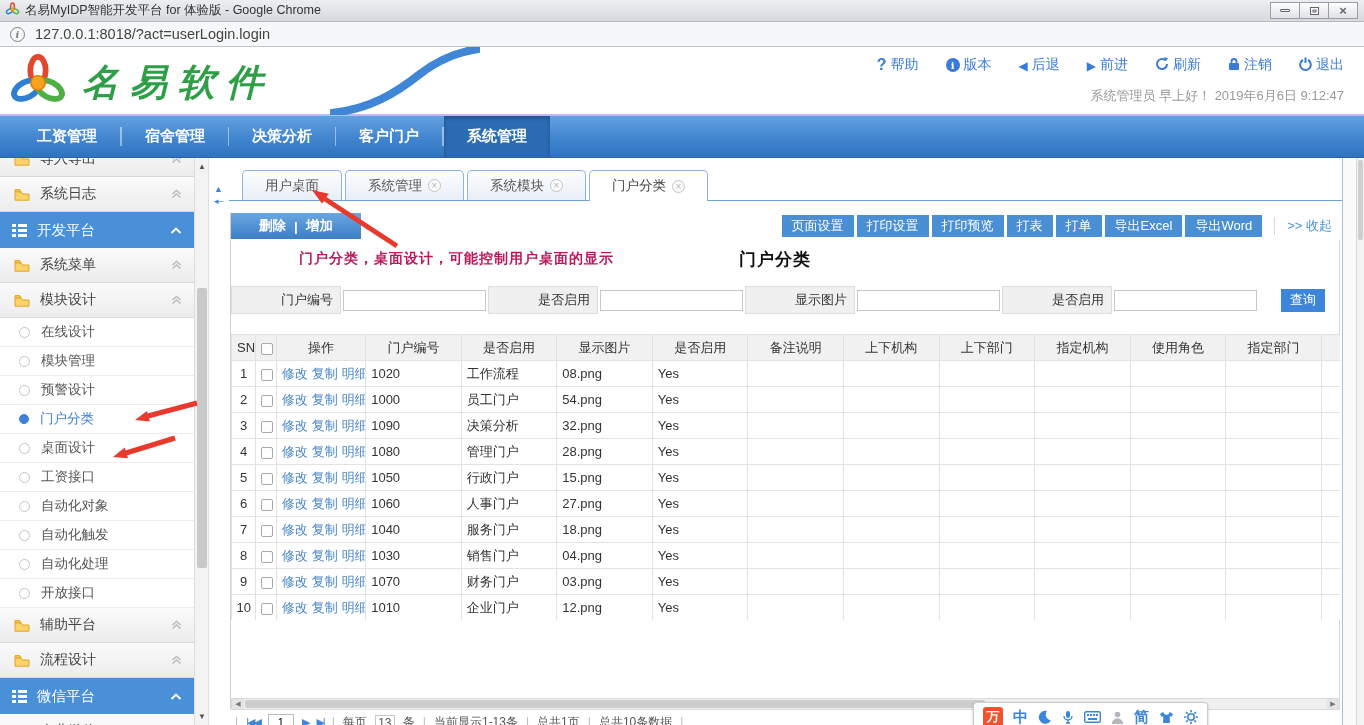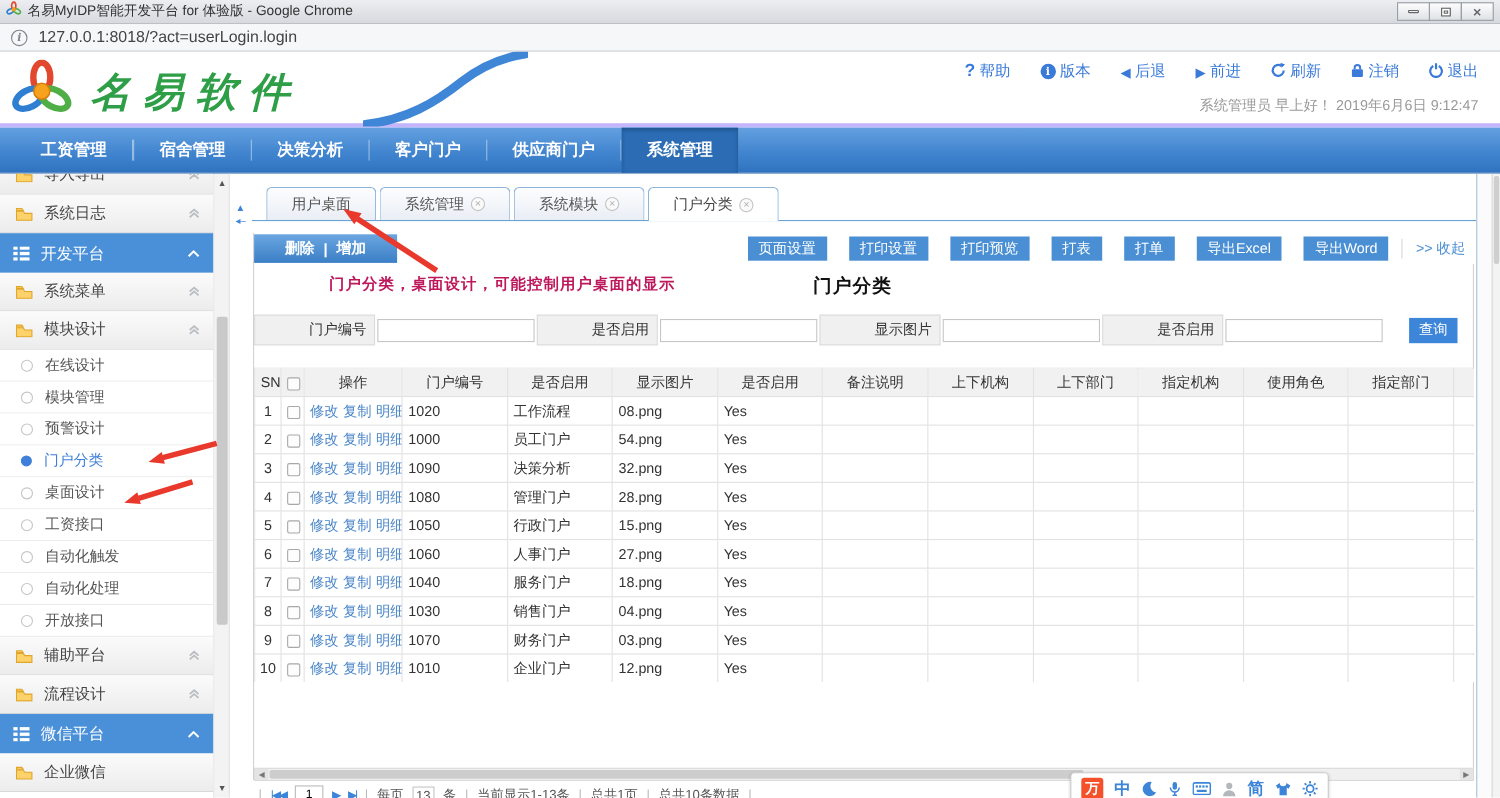--- a/index.html
+++ b/index.html
@@ -18,21 +18,21 @@
   .wbtn .xg { font-size:13px; font-weight:bold; color:#666; line-height:10px; }
   
   .urlbar { position:absolute; left:0; top:22px; width:1364px; height:25px; background:#f6f7f8;
     border-bottom:1px solid #c2c5c9; display:flex; align-items:center; padding-left:10px; }
   .infoicon { width:15px; height:15px; border:1.5px solid #808488; border-radius:50%; color:#808488;
     font-size:10px; font-weight:bold; display:flex; align-items:center; justify-content:center;
     font-family:"DejaVu Serif",serif; font-style:italic; }
   .urltext { font-size:14.5px; color:#444; margin-left:10px; }
   
   .header { position:absolute; left:0; top:47px; width:1364px; height:69px; background:#fff;
-    border-bottom:4px solid #c4b5fd; }
+    border-bottom:2px solid #c4b5fd; }
   .logo { position:absolute; left:8px; top:7px; display:flex; align-items:center; }
   .logo-text { font-family:"DejaVu Serif","Liberation Serif",serif; font-style:italic; font-weight:bold;
     font-size:37px; color:#2e9e47; letter-spacing:11px; margin-left:14px; }
   .swoosh { position:absolute; left:330px; top:0px; }
   .qlinks { position:absolute; right:20px; top:9px; display:flex; gap:27px; }
   .qlink { display:flex; align-items:center; gap:4px; color:#3a7ad9; font-size:14px; cursor:pointer; text-decoration:none; }
   .qb { font-size:16px; font-weight:bold; }
   .qinfo { width:14px; height:14px; border-radius:50%; background:#3a7ad9; color:#fff; font-size:10px;
     font-weight:bold; display:flex; align-items:center; justify-content:center; font-family:"DejaVu Serif",serif; }
   .qtri { font-size:12px; }
@@ -72,21 +72,21 @@
   .tab { height:30px; display:flex; align-items:center; gap:6px; padding:0 22px; margin-right:3px;
     border:1px solid #8cb4dd; border-bottom:none; border-radius:5px 5px 0 0;
     background:linear-gradient(#fdfdfe,#e9eef5); font-size:13.5px; color:#555; cursor:pointer; position:relative; }
   .tab.active { background:#fff; color:#444; z-index:2; margin-bottom:-1px; height:31px; }
   .tclose { width:13px; height:13px; border:1px solid #c3c3c3; border-radius:50%; color:#b5b5b5;
     font-size:10px; line-height:11px; text-align:center; background:#fafafa; }
   
   .toolbar { position:absolute; left:2px; top:54px; width:1109px; height:28px; display:flex; align-items:center; background:#fff; }
   .actionbar { height:26px; width:130px; background:linear-gradient(#6aa6e0,#3c7fc6); color:#fff; font-weight:bold;
     font-size:13.5px; display:flex; align-items:center; justify-content:center; gap:8px; cursor:pointer; }
-  .toolbtns { margin-left:auto; display:flex; gap:20px;justify-content:center; }
+  .toolbtns { margin-left:auto; display:flex; gap:3px;justify-content:center; }
   .tbtn { background:#4a8fd3; color:#fff; border:none; font-size:13px; height:22px; padding:0 10px;
     cursor:pointer; font-family:inherit; }
   .collapse-link { color:#4a8fd3; font-size:13px; margin:0 8px 0 12px; border-left:1px solid #d8d8d8; padding-left:12px; cursor:pointer; }
   
   .red-note { position:absolute; left:70px; top:92px; color:#be185d; font-size:14px; font-weight:bold; letter-spacing:1px; }
   .page-title { position:absolute; left:510px; top:90px; color:#111; font-size:17px; font-weight:bold; letter-spacing:1px; }
   
   .filters { position:absolute; left:2px; top:128px; width:1109px; height:28px; display:flex; align-items:center; }
   .fgroup { display:flex; align-items:center; height:28px; margin-right:2px; }
   .flabel { width:110px; height:28px; background:#f0f0f0; border:1px solid #dcdcdc; color:#333; font-size:13px;
@@ -230,23 +230,20 @@
     </div>
     <span class="nav-div"></span>
     <div class="nav-item">
       <span>决策分析</span>
     </div>
     <span class="nav-div"></span>
     <div class="nav-item">
       <span>客户门户</span>
     </div>
     <span class="nav-div"></span>
-    <div class="nav-item">
-      <span>供应商门户</span>
-    </div>
     <span class="nav-div"></span>
     <div class="nav-item active">
       <span>系统管理</span>
     </div>
   </div>
 
 <div class="main">
   <div class="sidebar" id="sidebar">
       <div class="side-folder" style="margin-top:-16px">
         <span class="sicon">
@@ -340,20 +337,24 @@
         <span class="radio"></span>
         <span>门户分类</span>
       </div>
       <div class="side-item">
         <span class="radio"></span>
         <span>桌面设计</span>
       </div>
       <div class="side-item">
         <span class="radio"></span>
         <span>工资接口</span>
+      </div>
+      <div class="side-item">
+        <span class="radio"></span>
+        <span>自动化对象</span>
       </div>
       <div class="side-item">
         <span class="radio"></span>
         <span>自动化触发</span>
       </div>
       <div class="side-item">
         <span class="radio"></span>
         <span>自动化处理</span>
       </div>
       <div class="side-item">

